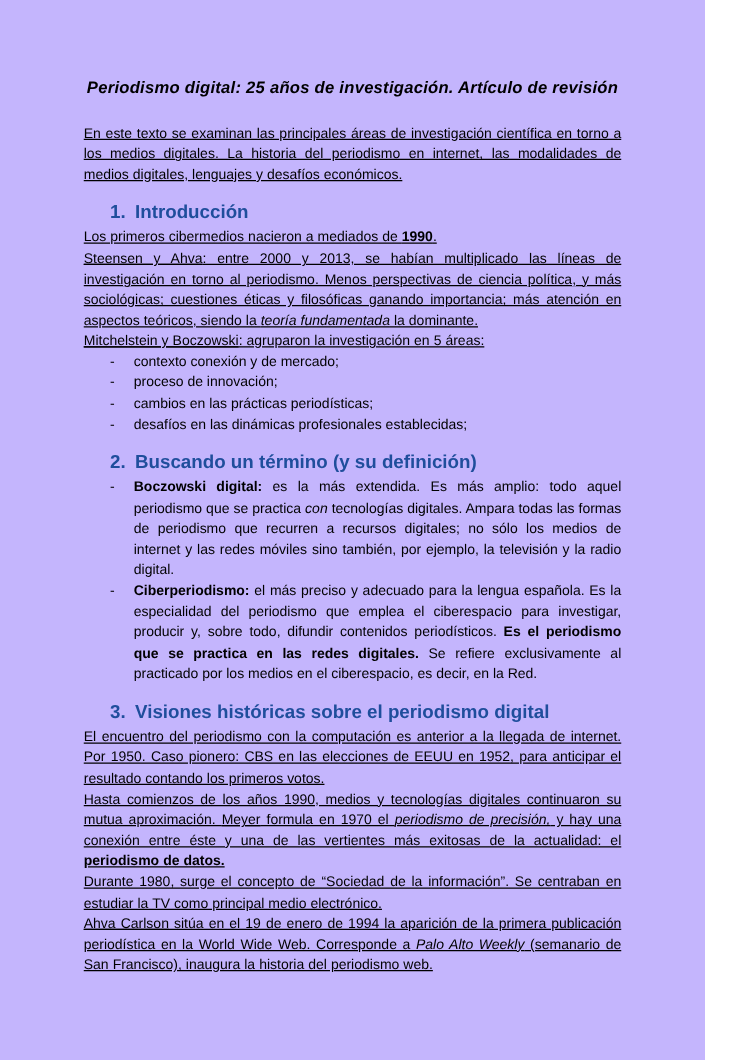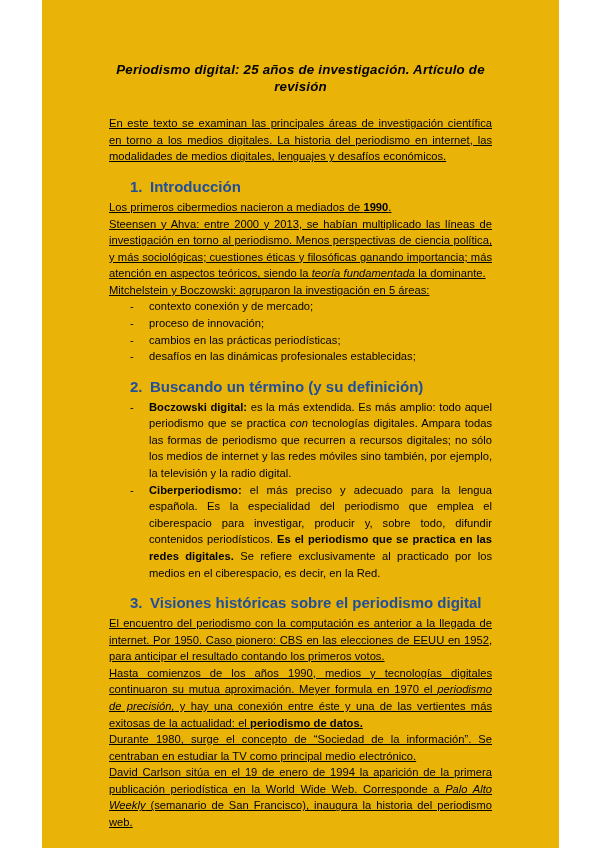--- a/index.html
+++ b/index.html
@@ -9,25 +9,24 @@
   }
   body {
     width: 600px;
     height: 848px;
     font-family: "Liberation Sans", sans-serif;
     color: #000000;
     overflow: hidden;
   }
   .page {
     box-sizing: border-box;
-    width: 517px;
+    width: 564px;
     height: 848px;
     padding: 62px 67px 0 67px;
-    background: #eab308;
-    margin-left: 42px;
+    background: #c4b5fd;
   }
   .doc-title {
     font-size: 13.3px;
     font-weight: bold;
     font-style: italic;
     text-align: center;
     letter-spacing: 0.2px;
     margin: 0 0 20px 0;
     line-height: 1.25;
   }
@@ -138,16 +137,16 @@
   <p class="body">El encuentro del periodismo con la computación es anterior a la llegada de internet. Por 1950. Caso pionero: CBS en las elecciones de EEUU en 1952, para anticipar el resultado contando los primeros votos.</p>
 
   <p class="body">
     <span>Hasta comienzos de los años 1990, medios y tecnologías digitales continuaron su mutua aproximación. </span><span class="u">Meyer</span><span> formula en 1970 el </span><span class="i">periodismo de precisión,</span><span> y hay una conexión entre éste y una de las vertientes más exitosas de la actualidad: el </span><span class="b">periodismo de datos.</span>
   </p>
 
   <p class="body">Durante 1980, surge el concepto de “Sociedad de la información”. Se centraban en estudiar la TV como principal medio electrónico.</p>
 
 
   <p class="body">
-    <span class="u">David Carlson</span><span> sitúa en el 19 de enero de 1994 la aparición de la primera publicación periodística en la World Wide Web. Corresponde a </span><span class="i">Palo Alto Weekly</span><span> (semanario de San Francisco), inaugura la historia del periodismo web.</span>
+    <span class="u">Ahva Carlson</span><span> sitúa en el 19 de enero de 1994 la aparición de la primera publicación periodística en la World Wide Web. Corresponde a </span><span class="i">Palo Alto Weekly</span><span> (semanario de San Francisco), inaugura la historia del periodismo web.</span>
   </p>
 
 </div>
 
 </body></html>

